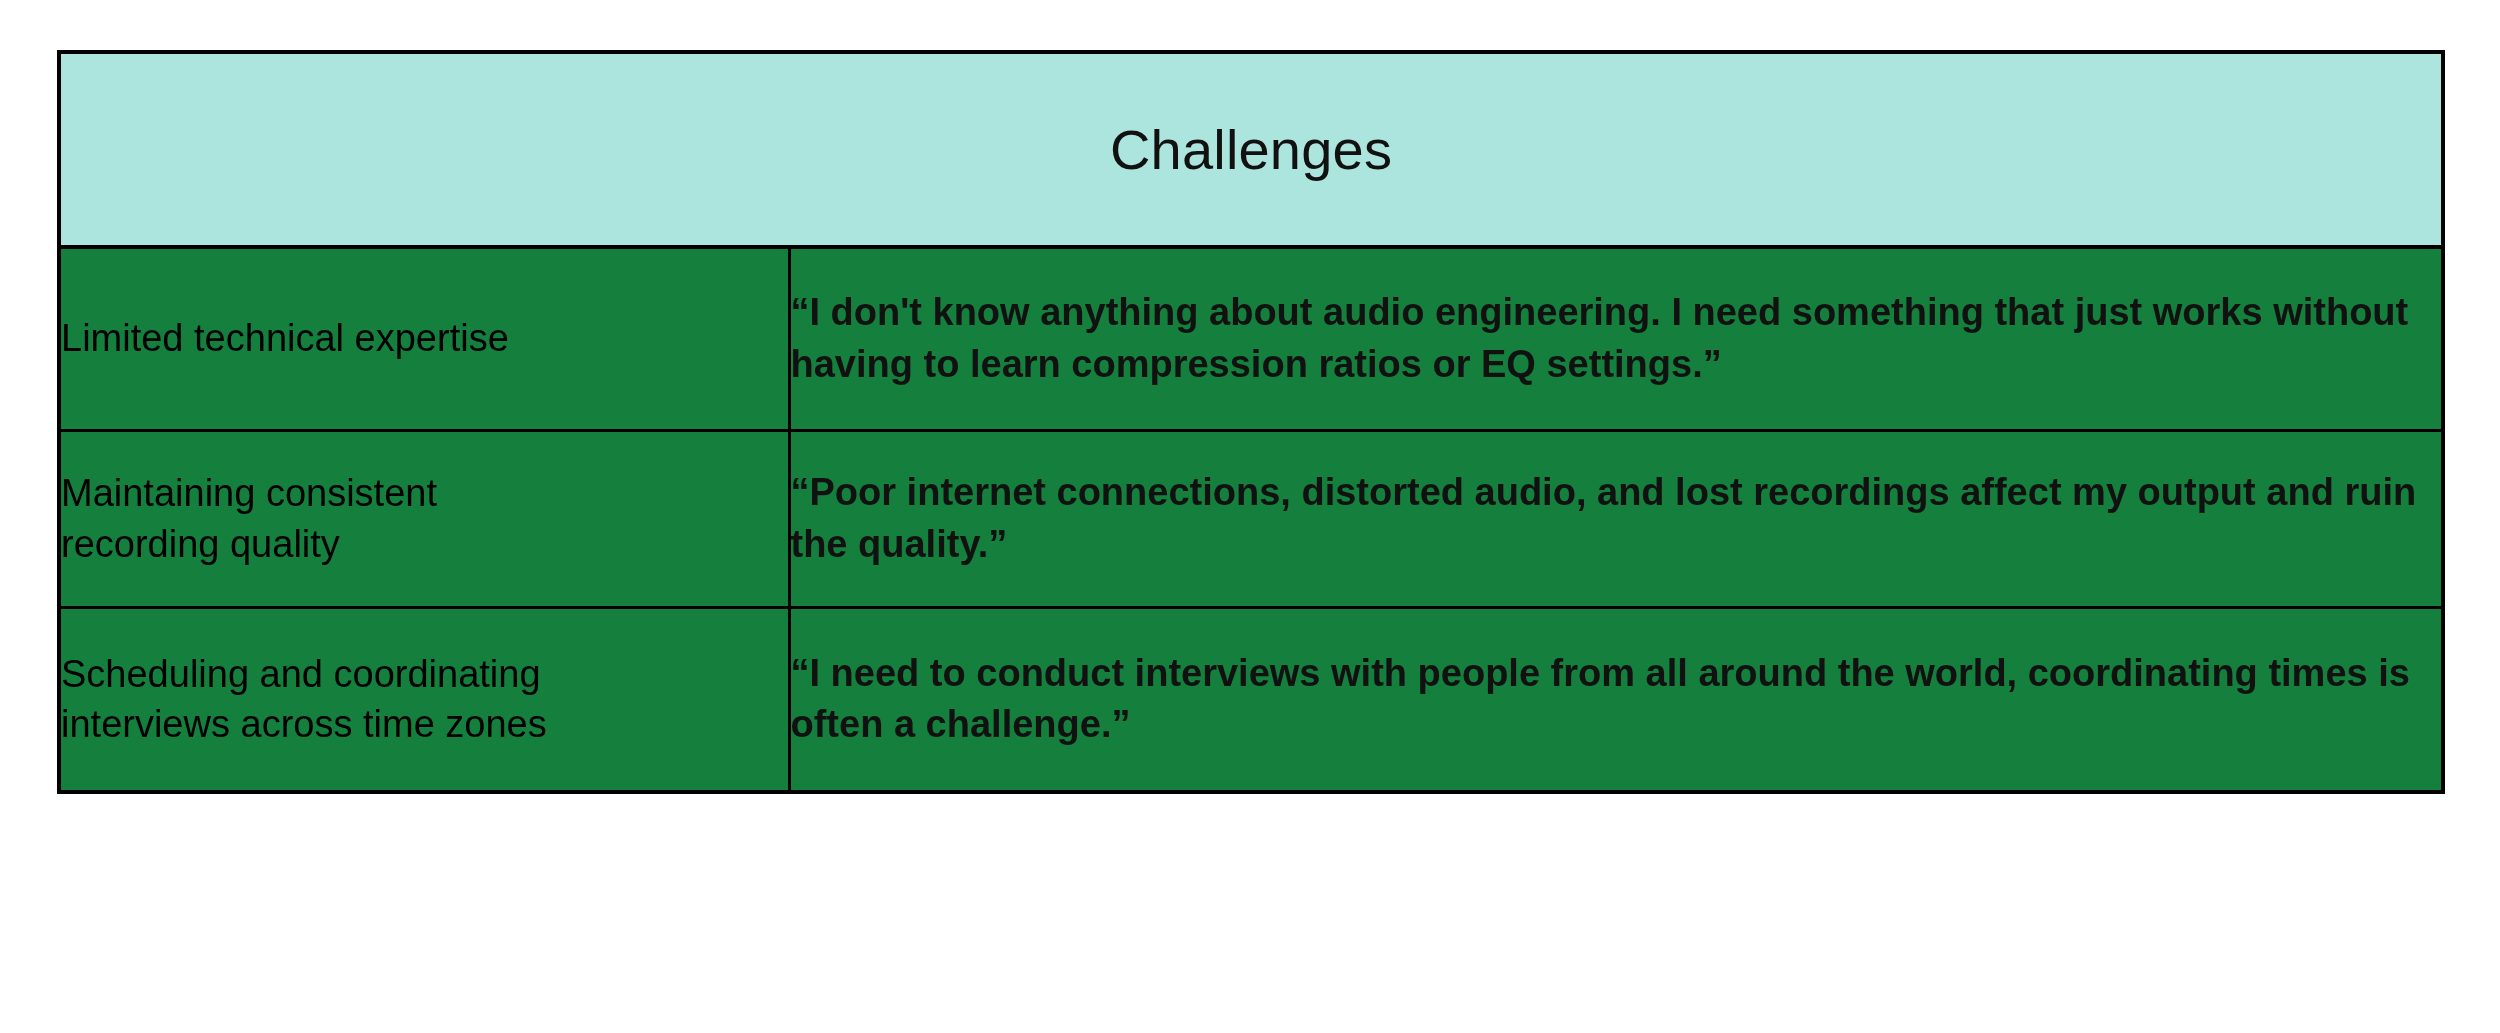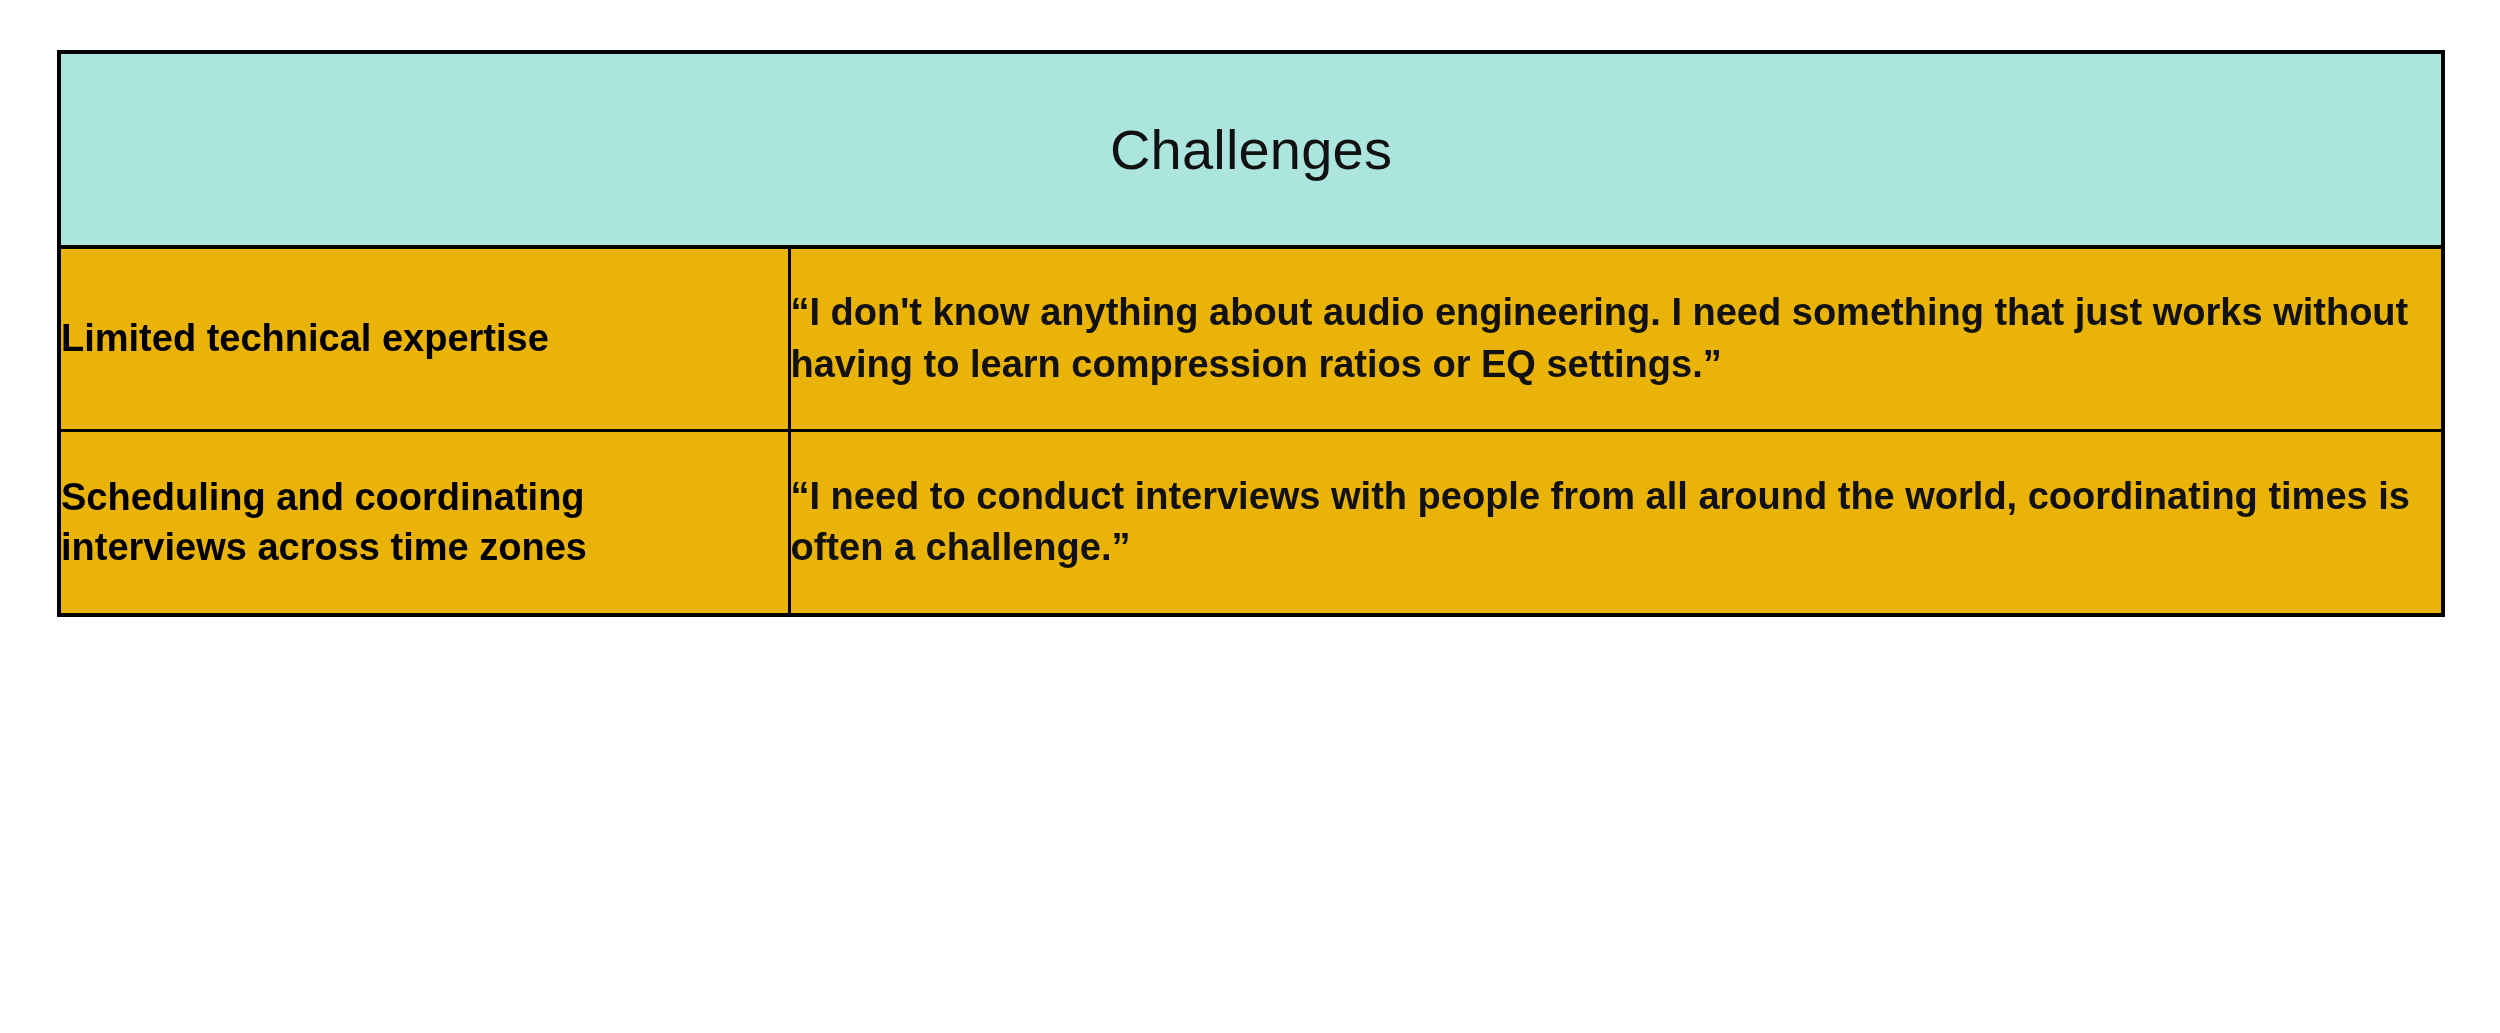--- a/index.html
+++ b/index.html
@@ -24,21 +24,21 @@
   }
 
   
   .challenges-table {
     position: absolute;
     left: 57px;
     top: 50px;
     width: 2384px;
     border-collapse: collapse;
     table-layout: fixed;
-    background: #eab308;
+    background: #15803d;
     border: 4px solid #000000;
   }
 
   .challenges-table col.col-challenge { width: 730px; }
   .challenges-table col.col-quote     { width: 1654px; }
 
   
   .table-header-cell {
     background: #ACE5DD;
     height: 191px;
@@ -70,21 +70,21 @@
     border-right: 3px solid #000000;
     padding: 26px 18px 26px 22px;
   }
   .cell-quote {
     padding: 26px 30px 26px 26px;
   }
 
   .challenge-label {
     display: block;
     font-size: 38px;
-    font-weight: 700;
+    font-weight: 400;
     color: #000000;
     line-height: 1.33;
     white-space: pre-line;
   }
 
   .quote-text {
     display: block;
     font-size: 38px;
     font-weight: 700;
     color: #111111;
@@ -120,20 +120,29 @@
 
       <tr class="table-row row-h-1">
         <td class="cell-challenge">
           <span class="challenge-label">Limited technical expertise</span>
         </td>
         <td class="cell-quote">
           <span class="quote-text">“I don't know anything about audio engineering. I need something that just works without having to learn compression ratios or EQ settings.”</span>
         </td>
       </tr>
 
+      <tr class="table-row row-h-2">
+        <td class="cell-challenge">
+          <span class="challenge-label">Maintaining consistent
+ recording quality</span>
+        </td>
+        <td class="cell-quote">
+          <span class="quote-text">“Poor internet connections, distorted audio, and lost recordings affect my output and ruin the quality.”</span>
+        </td>
+      </tr>
 
       <tr class="table-row row-h-3">
         <td class="cell-challenge">
           <span class="challenge-label">Scheduling and coordinating
 interviews across time zones</span>
         </td>
         <td class="cell-quote">
           <span class="quote-text">“I need to conduct interviews with people from all around the world, coordinating times is often a challenge.”</span>
         </td>
       </tr>

